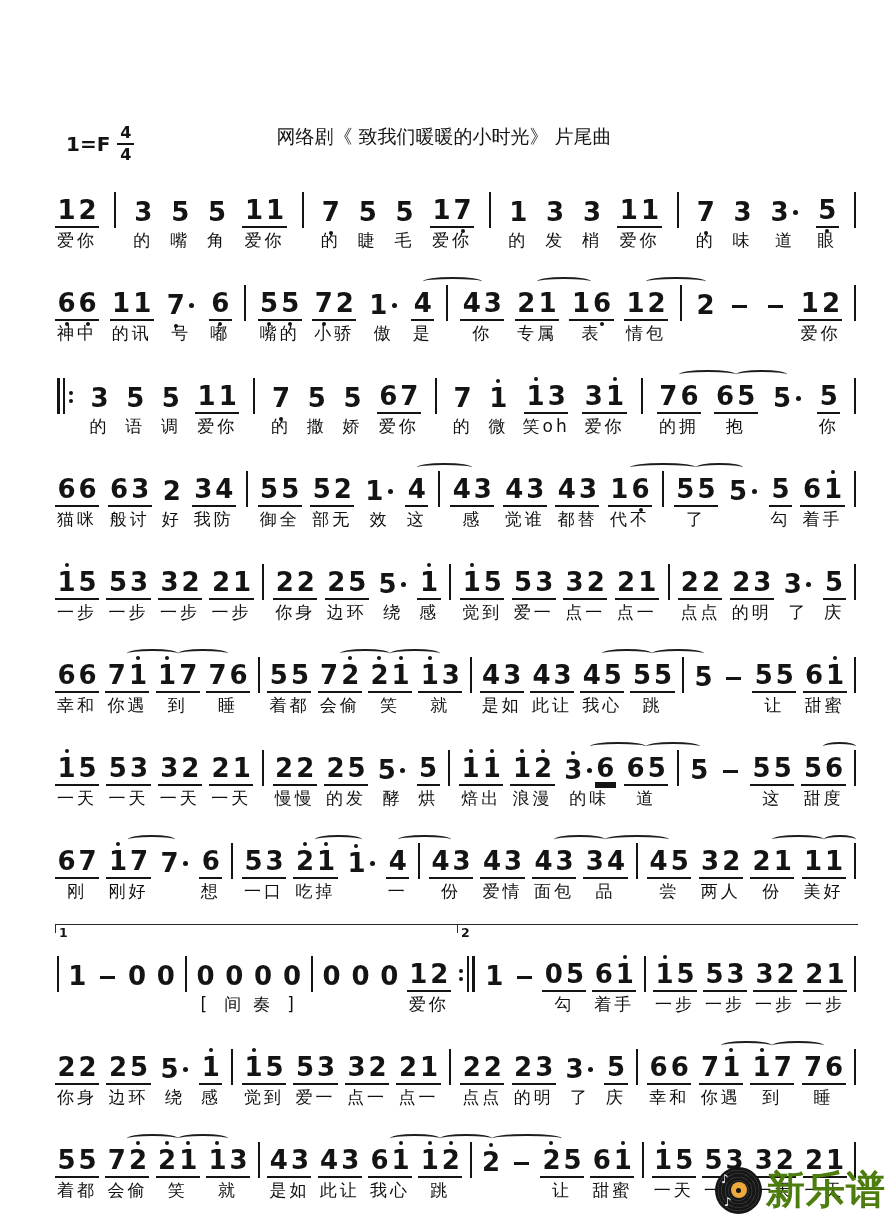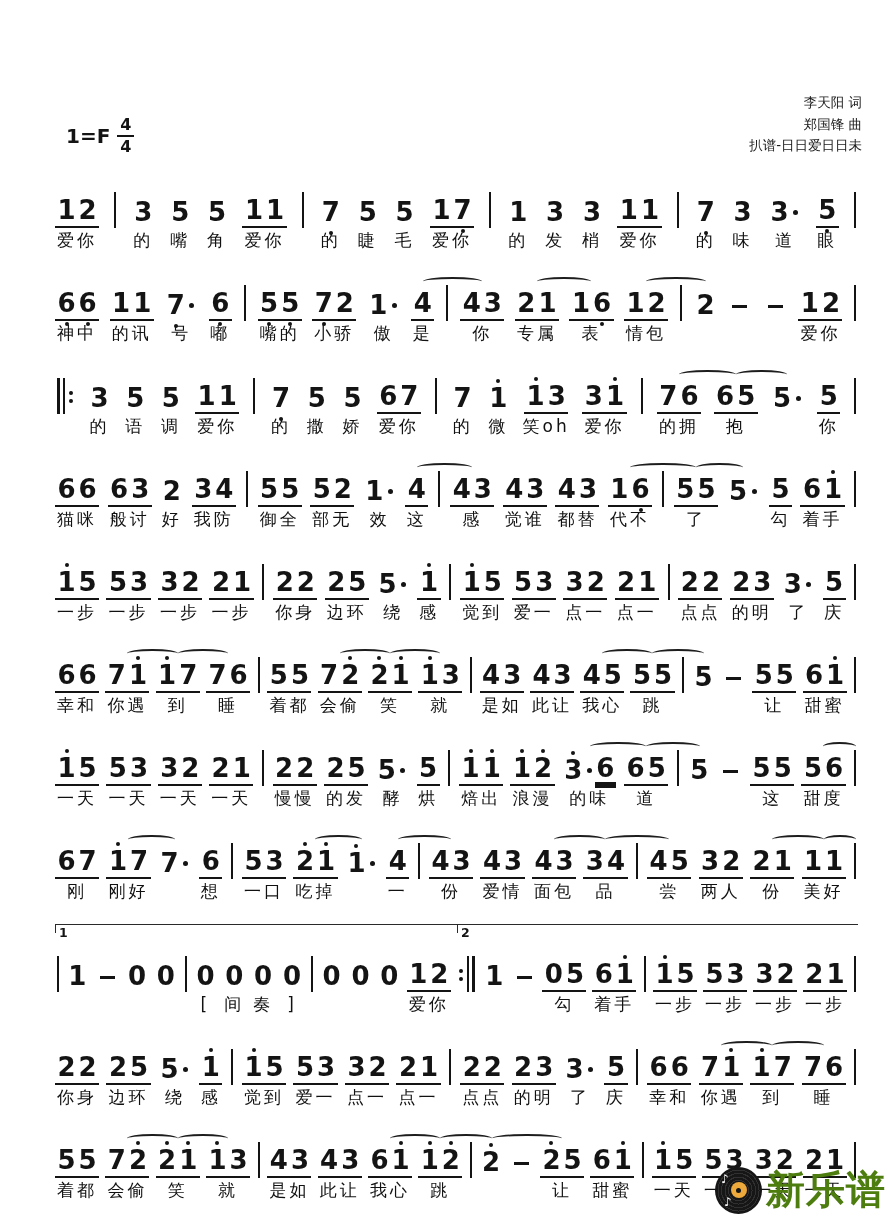--- a/index.html
+++ b/index.html
@@ -8,21 +8,21 @@
     width:888px; height:1217px; position:relative; overflow:hidden;
     background:#ffffff; color:#141414;
     font-family:"DejaVu Sans","Liberation Sans",sans-serif;
   }
   
   .header { position:relative; height:172px; }
   .title  { position:absolute; top:66px; left:0; width:100%; text-align:center;
             font-size:33px; font-weight:700; letter-spacing:2px; }
   .subtitle { position:absolute; top:124px; left:0; width:100%; text-align:center;
               font-size:19px; }
-  .keysig { position:absolute; left:66px; top:116px; display:flex; align-items:center;
+  .keysig { position:absolute; left:66px; top:124px; display:flex; align-items:center;
             font-size:20px; font-weight:600; }
   .meter { display:inline-flex; flex-direction:column; align-items:center; margin-left:7px;
            font-size:16px; font-weight:700; line-height:1.15; }
   .meter .num { border-bottom:2px solid #141414; padding:0 3px 1px; }
   .meter .den { padding:1px 3px 0; }
   .credits { position:absolute; right:26px; top:92px; text-align:right;
              font-size:13.5px; line-height:1.6; color:#1a1a1a; }
   
   #score { margin:0 30px 0 55px; }
   .music-line { position:relative; display:flex; justify-content:space-between;
@@ -75,25 +75,21 @@
 <body>
 
 <div class="header">
   <div class="keysig">
     <span>1=F</span>
     <span class="meter">
       <span class="num">4</span>
       <span class="den">4</span>
     </span>
   </div>
-  <div class="credits">
-    <div>李天阳 词</div>
-    <div>郑国锋 曲</div>
-    <div>扒谱-日日爱日日未</div>
-  </div>
+  <div class="subtitle">网络剧《 致我们暖暖的小时光》 片尾曲</div>
 </div>
 
 <div id="score">
     <div class="music-line">
       <div class="tcol">
         <div class="narea">
           <span class="ngroup u1">
             <span class="nchar">1</span>
             <span class="nchar">2</span>
           </span>

